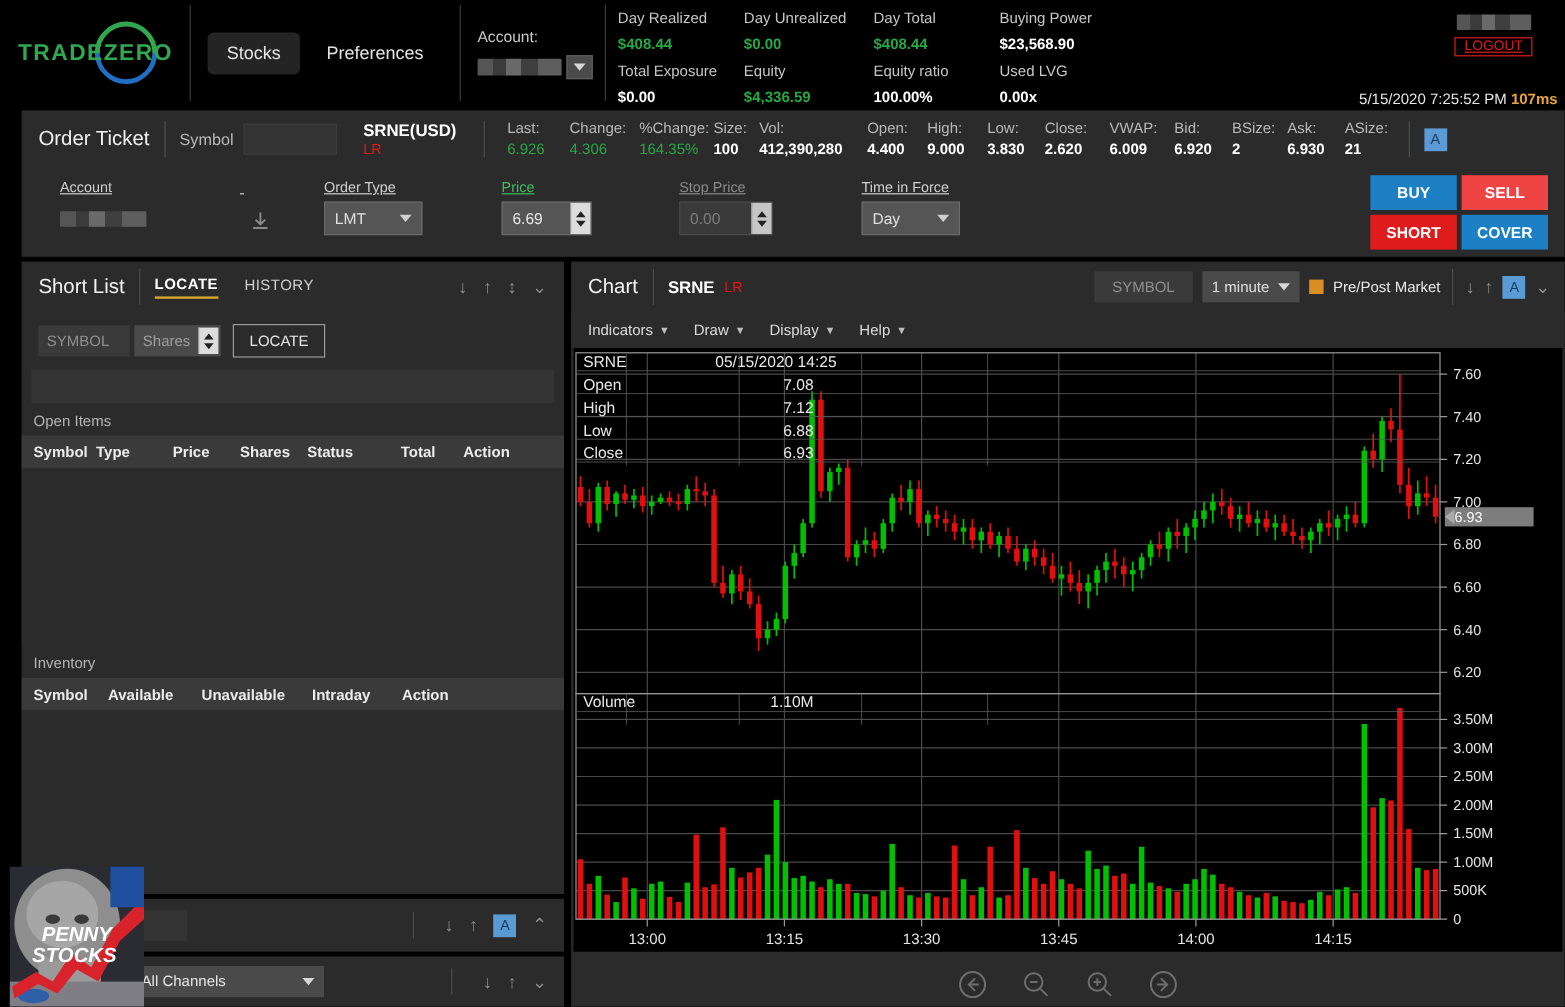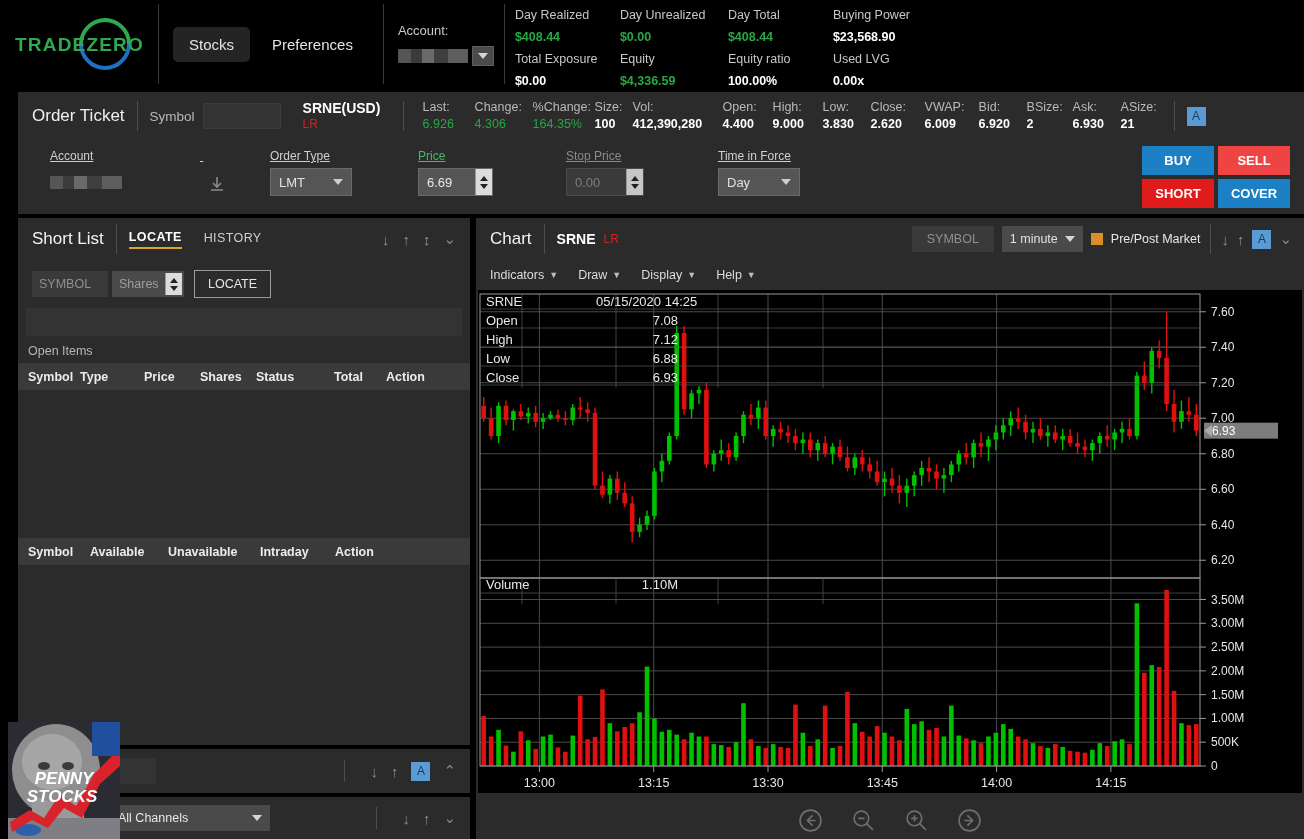--- a/index.html
+++ b/index.html
@@ -192,20 +192,28 @@
         <div class="stat-v">100.00%</div>
       </div>
       <div class="stat-col">
         <div class="stat-l">Buying Power</div>
         <div class="stat-v">$23,568.90</div>
         <div class="stat-l">Used LVG</div>
         <div class="stat-v">0.00x</div>
       </div>
     </div>
 
+    <div class="rightbox">
+      <div class="redact user-redact"></div>
+      <div class="logout">LOGOUT</div>
+      <div class="tstamp">
+        <span>5/15/2020 7:25:52 PM</span>
+        <span class="ms">107ms</span>
+      </div>
+    </div>
   </div>
 
   <div class="ticket">
     <div class="tk-quote">
       <div class="tk-title">Order Ticket</div>
       <div class="vdiv"></div>
       <div class="tk-symlabel">Symbol</div>
       <div class="tk-syminput"></div>
       <div class="sym-block">
         <div class="sym-name">SRNE(USD)</div>
@@ -359,20 +367,21 @@
       <div style="width:52px">Symbol</div>
       <div style="width:64px">Type</div>
       <div style="width:56px">Price</div>
       <div style="width:56px">Shares</div>
       <div style="width:78px">Status</div>
       <div style="width:52px">Total</div>
       <div style="width:60px">Action</div>
     </div>
     <div class="tbody" style="height:148px"></div>
 
+    <div class="sect-l">Inventory</div>
     <div class="thead">
       <div style="width:62px">Symbol</div>
       <div style="width:78px">Available</div>
       <div style="width:92px">Unavailable</div>
       <div style="width:75px">Intraday</div>
       <div style="width:60px">Action</div>
     </div>
     <div class="tbody" style="height:140px"></div>
   </div>
 

